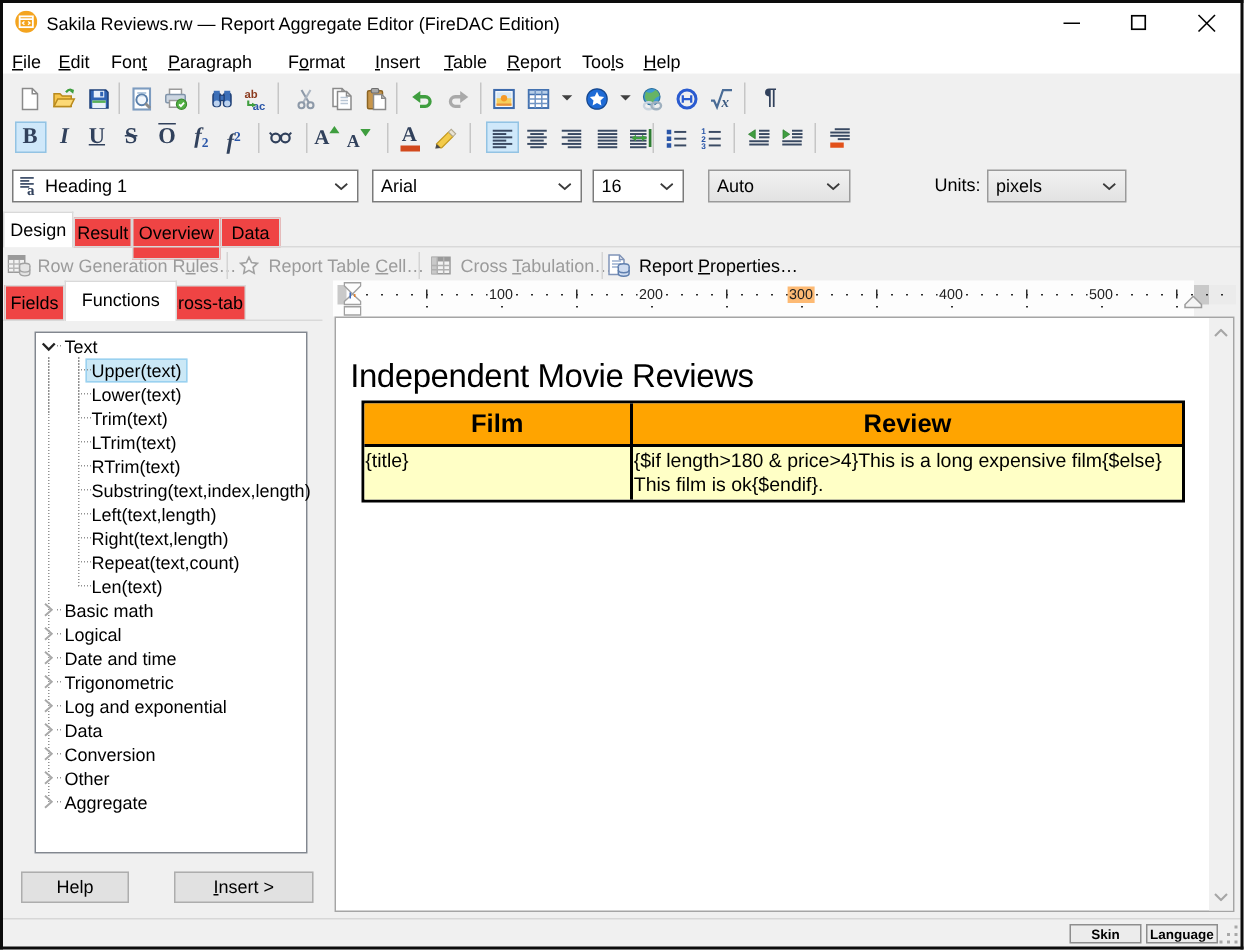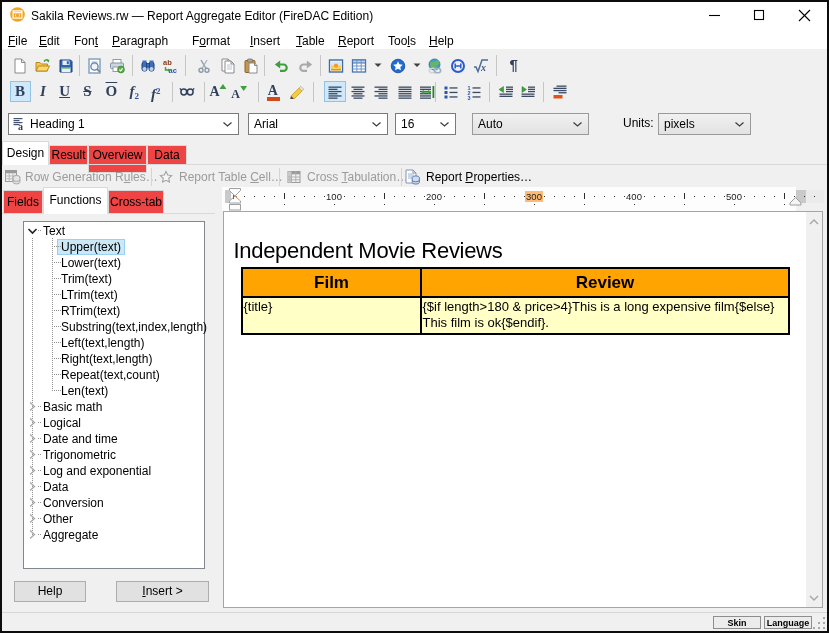--- a/index.html
+++ b/index.html
@@ -98,21 +98,21 @@
     <svg class="chev" width="9" height="5" viewBox="0 0 9 5">
       <path d="M0.5,0.5 L4.5,4 L8.5,0.5" fill="none" stroke="#3c3c3c" stroke-width="1.2"></path>
     </svg>
   </div>
 <div class="combo" style="left:395px;width:61px">
     <span class="cbtext" style="left:5px">16</span>
     <svg class="chev" width="9" height="5" viewBox="0 0 9 5">
       <path d="M0.5,0.5 L4.5,4 L8.5,0.5" fill="none" stroke="#3c3c3c" stroke-width="1.2"></path>
     </svg>
   </div>
-<div class="combo combog" style="left:472px;width:117px">
+<div class="combo combog" style="left:472px;width:95px">
     <span class="cbtext" style="left:5px">Auto</span>
     <svg class="chev" width="9" height="5" viewBox="0 0 9 5">
       <path d="M0.5,0.5 L4.5,4 L8.5,0.5" fill="none" stroke="#3c3c3c" stroke-width="1.2"></path>
     </svg>
   </div>
 <div style="left:623px;top:116px;position:absolute;font-size:12px;color:#000;">Units:</div>
 <div class="combo combog" style="left:658px;width:93px">
     <span class="cbtext" style="left:5px">pixels</span>
     <svg class="chev" width="9" height="5" viewBox="0 0 9 5">
       <path d="M0.5,0.5 L4.5,4 L8.5,0.5" fill="none" stroke="#3c3c3c" stroke-width="1.2"></path>
@@ -125,21 +125,21 @@
 <div class="tab" style="left:147px;top:145px;width:40px;height:20px;line-height:18px;">Data</div>
 <div class="t3" style="left:25px">Row Generation R<u>u</u>les…</div>
 <div class="t3" style="left:179px">Report Table <u>C</u>ell…</div>
 <div class="t3" style="left:307px">Cross <u>T</u>abulation…</div>
 <div class="t3" style="left:426px;color:#000">Report <u>P</u>roperties…</div>
 <div class="sep1" style="left:151px;top:168px;height:18px;background:#d4d4d4"></div>
 <div class="sep1" style="left:279px;top:168px;height:18px;background:#d4d4d4"></div>
 <div class="sep1" style="left:401px;top:168px;height:18px;background:#d4d4d4"></div>
 <div style="left:2px;top:213px;width:213px;height:1px;background:#d9d9d9;position:absolute;z-index:2;"></div>
 <div class="tab" style="left:3px;top:190px;width:40px;height:24px;line-height:22px;">Fields</div>
-<div class="tab tabact" style="left:43px;top:187px;width:65px;height:27px;line-height:24px;">Functions</div>
+<div class="tab tabact" style="left:43px;top:187px;width:75px;height:27px;line-height:24px;">Functions</div>
 <div class="tab" style="left:108px;top:190px;width:56px;height:24px;line-height:22px;">Cross-tab</div>
 <div style="position:absolute;left:23px;top:221px;width:182px;height:348px;border:1px solid #82878f;background:#fff;"></div>
 <div style="position:absolute;left:57px;top:239px;width:68px;height:16px;background:#cbe8f6;border:1px solid #9ad1f0;"></div>
 <div style="position:absolute;left:32px;top:238px;width:1px;height:297px;background-image:repeating-linear-gradient(#909090 0 1px,transparent 1px 2px);"></div>
 <div style="position:absolute;left:52px;top:238px;width:1px;height:153px;background-image:repeating-linear-gradient(#909090 0 1px,transparent 1px 2px);"></div>
 <div class="trow" style="left:43px;top:222.5px">Text</div>
 <div style="position:absolute;left:38px;top:230.0px;width:4px;height:1px;background-image:repeating-linear-gradient(90deg,#909090 0 1px,transparent 1px 2px);"></div>
 <div class="trow" style="left:61px;top:238.5px">Upper(text)</div>
 <div style="position:absolute;left:52px;top:246.0px;width:9px;height:1px;background-image:repeating-linear-gradient(90deg,#909090 0 1px,transparent 1px 2px);"></div>
 <div class="trow" style="left:61px;top:254.5px">Lower(text)</div>

